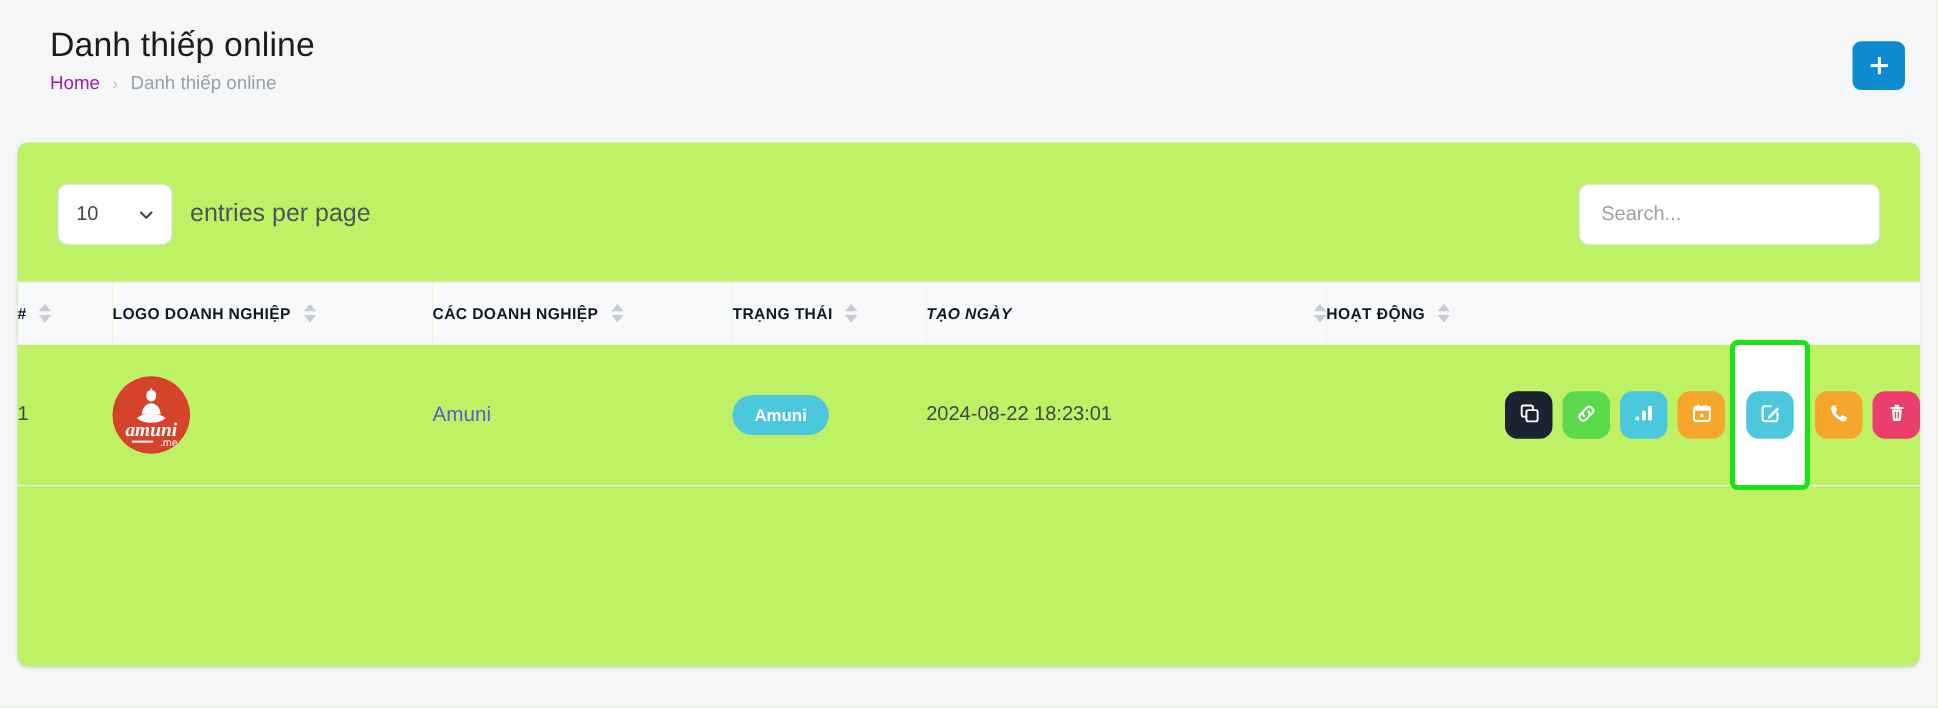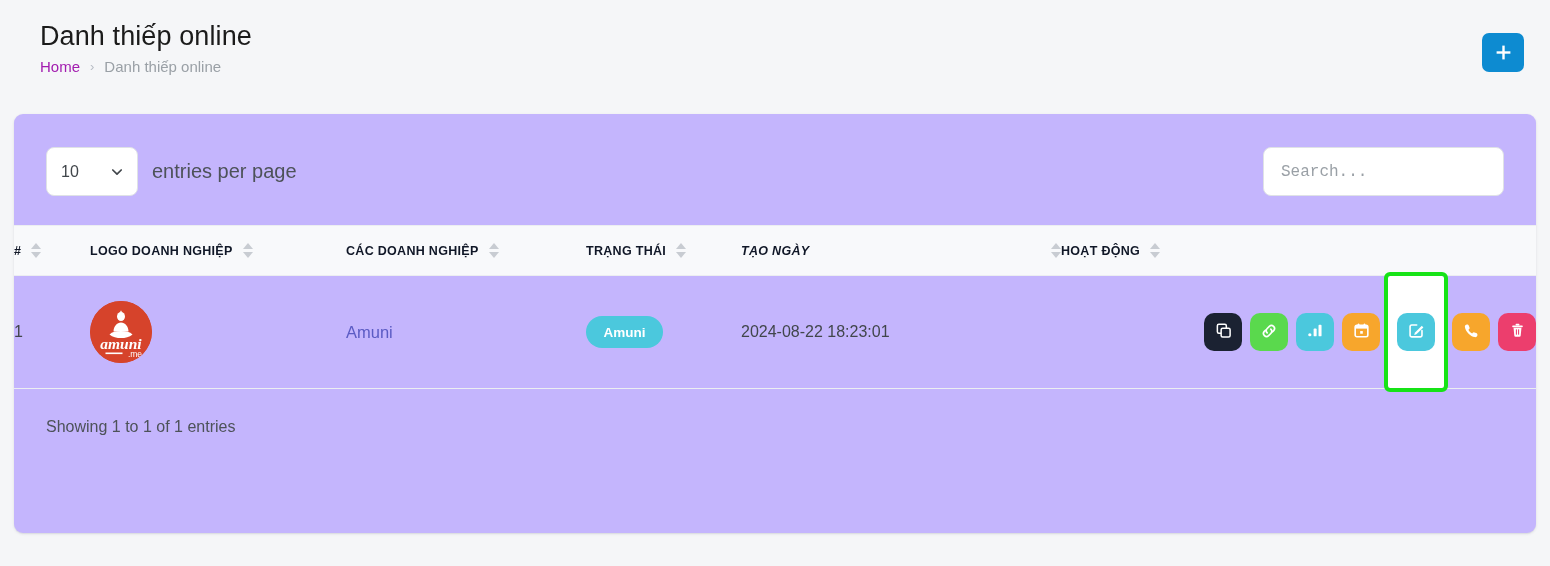--- a/index.html
+++ b/index.html
@@ -44,21 +44,21 @@
     border: none; border-radius: 7px;
     color: #fff;
     cursor: pointer;
     display: flex; align-items: center; justify-content: center;
   }
   .add-button svg { display: block; }
 
   
   .card {
     margin: 14px 14px 0 14px;
-    background: #c4b5fd;
+    background: #bef264;
     border-radius: 9px;
     box-shadow: 0 1px 3px rgba(30,40,60,.10), 0 1px 1px rgba(30,40,60,.05);
     height: 419px;
     overflow: hidden;
   }
 
   .table-toolbar {
     display: flex;
     align-items: center;
     justify-content: space-between;
@@ -82,21 +82,21 @@
     width: 14px; height: 14px;
   }
   .length-label { font-size: 20px; color: #4d5259; }
 
   .search-input {
     width: 241px; height: 49px;
     border: 1px solid #dfe2e6;
     border-radius: 8px;
     padding: 0 17px;
     font-size: 16px;
-    font-family: Liberation Mono, monospace;
+    font-family: Liberation Sans, sans-serif;
     color: #41464b;
     outline: none;
     background: #fff;
   }
   .search-input::placeholder { color: #9aa0a6; }
 
   
   table.data-table {
     width: 100%;
     border-collapse: collapse;
@@ -422,14 +422,13 @@
                 </span>
               </button>
             </div>
 
           </div>
         </td>
       </tr>
     </tbody>
   </table>
 
-  <div class="table-footer">Showing 1 to 1 of 1 entries</div>
 </div>
 
 </body></html>

